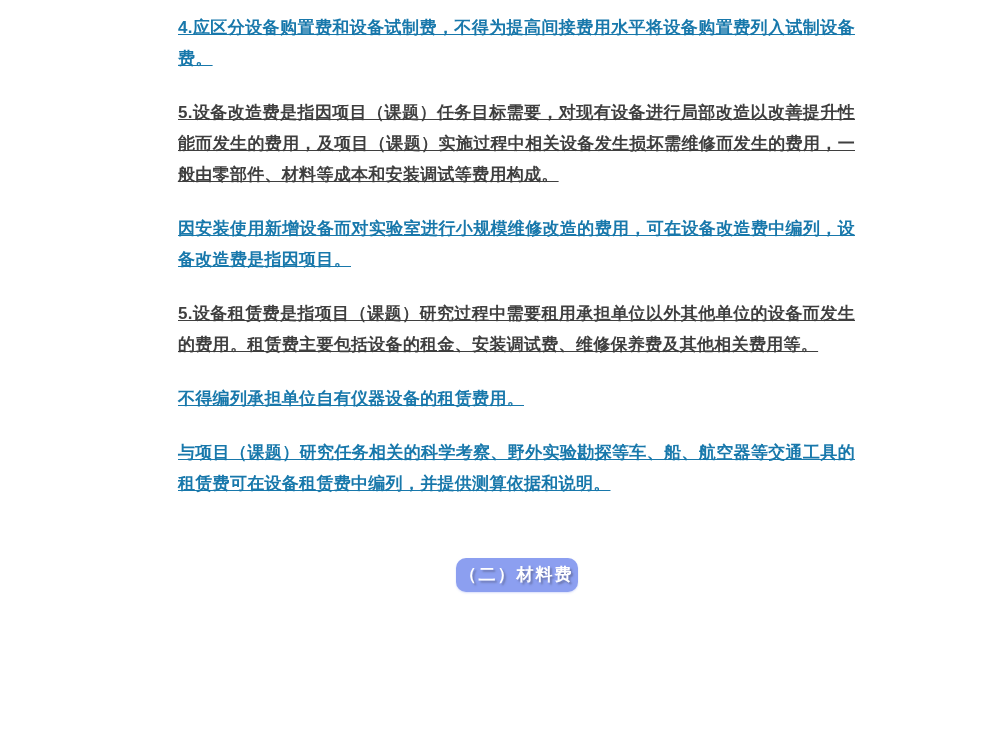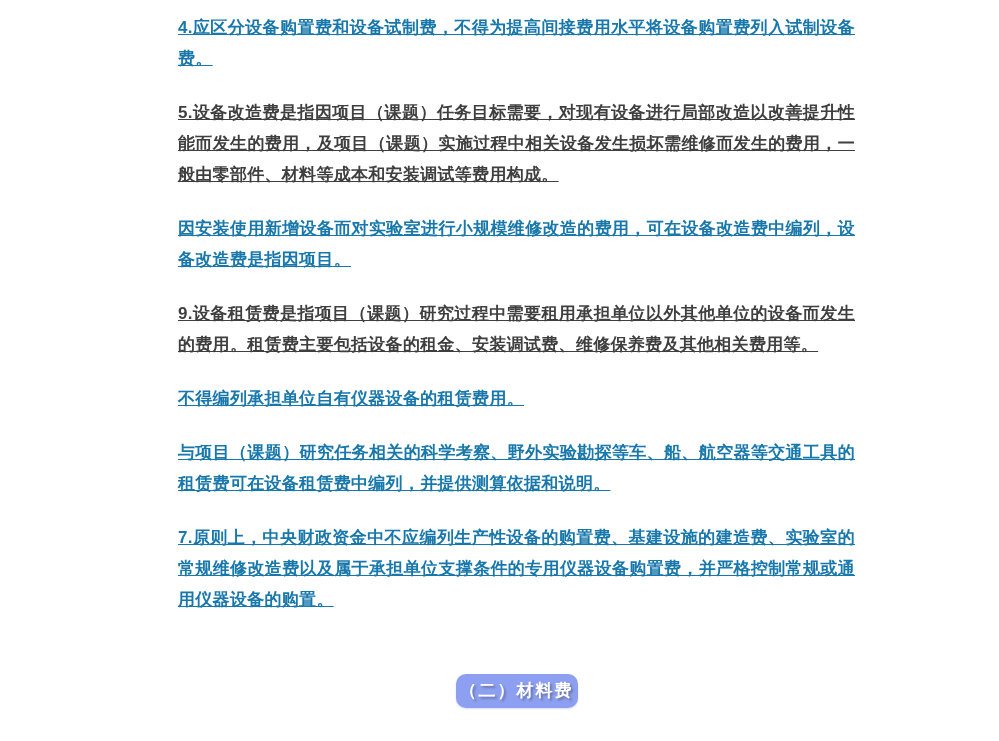--- a/index.html
+++ b/index.html
@@ -55,22 +55,21 @@
   }
 </style>
 </head>
 <body>
 
 <div class="article">
   <div>
       <p class="para blue">4.应区分设备购置费和设备试制费，不得为提高间接费用水平将设备购置费列入试制设备费。</p>
       <p class="para dark">5.设备改造费是指因项目（课题）任务目标需要，对现有设备进行局部改造以改善提升性能而发生的费用，及项目（课题）实施过程中相关设备发生损坏需维修而发生的费用，一般由零部件、材料等成本和安装调试等费用构成。</p>
       <p class="para blue">因安装使用新增设备而对实验室进行小规模维修改造的费用，可在设备改造费中编列，设备改造费是指因项目。</p>
-      <p class="para dark">9.设备租赁费是指项目（课题）研究过程中需要租用承担单位以外其他单位的设备而发生的费用。租赁费主要包括设备的租金、安装调试费、维修保养费及其他相关费用等。</p>
+      <p class="para dark">5.设备租赁费是指项目（课题）研究过程中需要租用承担单位以外其他单位的设备而发生的费用。租赁费主要包括设备的租金、安装调试费、维修保养费及其他相关费用等。</p>
       <p class="para blue">不得编列承担单位自有仪器设备的租赁费用。</p>
       <p class="para blue">与项目（课题）研究任务相关的科学考察、野外实验勘探等车、船、航空器等交通工具的租赁费可在设备租赁费中编列，并提供测算依据和说明。</p>
-      <p class="para blue">7.原则上，中央财政资金中不应编列生产性设备的购置费、基建设施的建造费、实验室的常规维修改造费以及属于承担单位支撑条件的专用仪器设备购置费，并严格控制常规或通用仪器设备的购置。</p>
     </div>
 
   <div class="badge-row">
     <button class="badge">（二）材料费</button>
   </div>
 </div>
 
 </body></html>

